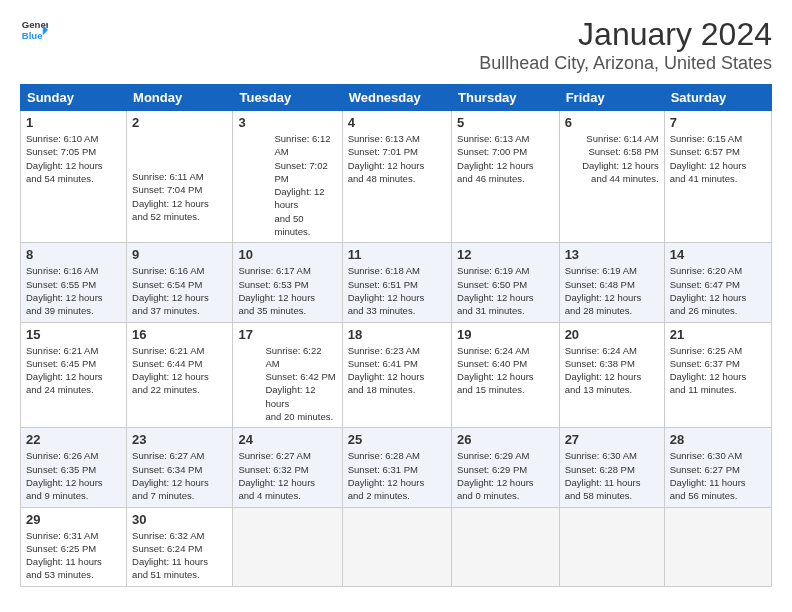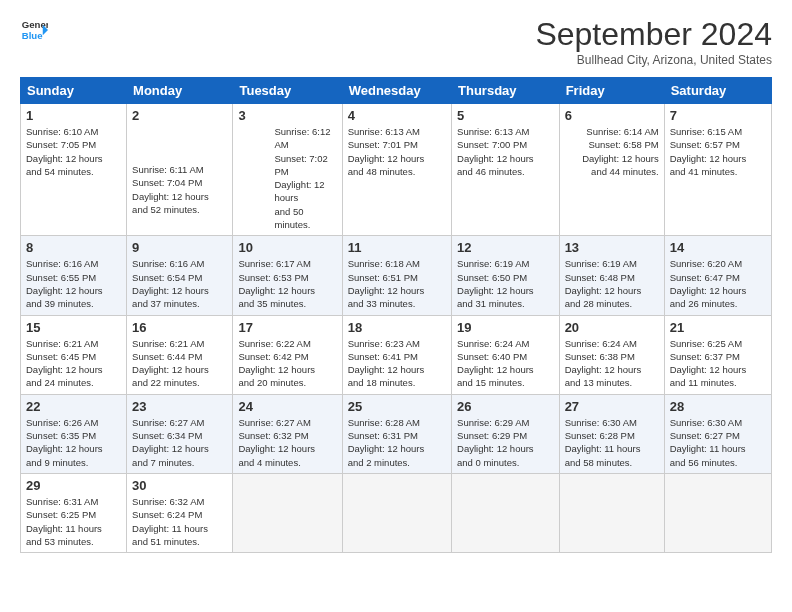--- a/index.html
+++ b/index.html
@@ -33,21 +33,21 @@
     }
     .title-block {
       text-align: right;
     }
     .month-title {
       font-size: 32px;
       font-weight: normal;
       color: #333;
     }
     .location {
-      font-size: 12px;
+      font-size: 18px;
       color: #555;
     }
     .calendar {
       width: 100%;
       border-collapse: collapse;
     }
     .calendar th {
       background: #1565C0;
       color: #fff;
       font-size: 13px;
@@ -91,21 +91,21 @@
   <div class="header">
     <div class="logo">
       <svg class="logo-icon" viewBox="0 0 32 32">
         <rect x="0" y="0" width="32" height="32" fill="none"></rect>
         <text x="2" y="14" font-size="11" font-weight="bold" fill="#333" font-family="Arial">General</text>
         <text x="2" y="26" font-size="11" font-weight="bold" fill="#2196F3" font-family="Arial">Blue</text>
         <polygon points="26,10 32,16 26,22" fill="#2196F3"></polygon>
       </svg>
     </div>
     <div class="title-block">
-      <div class="month-title">September 2024</div>
+      <div class="month-title">January 2024</div>
       <div class="location">Bullhead City, Arizona, United States</div>
     </div>
   </div>
 
   <table class="calendar">
     <thead>
       <tr id="weekday-header">
           <th>Sunday</th>
           <th>Monday</th>
           <th>Tuesday</th>
@@ -228,21 +228,21 @@
           </td>
           <td>
             <span class="day-num">16</span>
             <div class="day-info" style="white-space: pre-line;">Sunrise: 6:21 AM
 Sunset: 6:44 PM
 Daylight: 12 hours
 and 22 minutes.</div>
           </td>
           <td>
             <span class="day-num">17</span>
-            <div class="day-info" style="white-space: pre-line;">Sunrise: 6:22 AM
+            <div class="day-info" style="white-space: pre-line; margin-left: 27px;">Sunrise: 6:22 AM
 Sunset: 6:42 PM
 Daylight: 12 hours
 and 20 minutes.</div>
           </td>
           <td>
             <span class="day-num">18</span>
             <div class="day-info" style="white-space: pre-line;">Sunrise: 6:23 AM
 Sunset: 6:41 PM
 Daylight: 12 hours
 and 18 minutes.</div>

